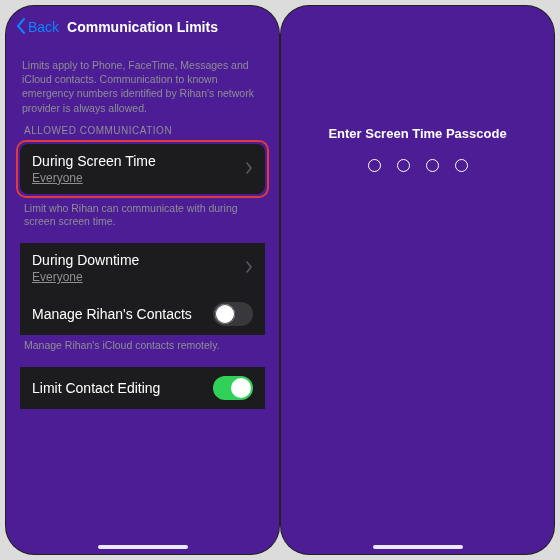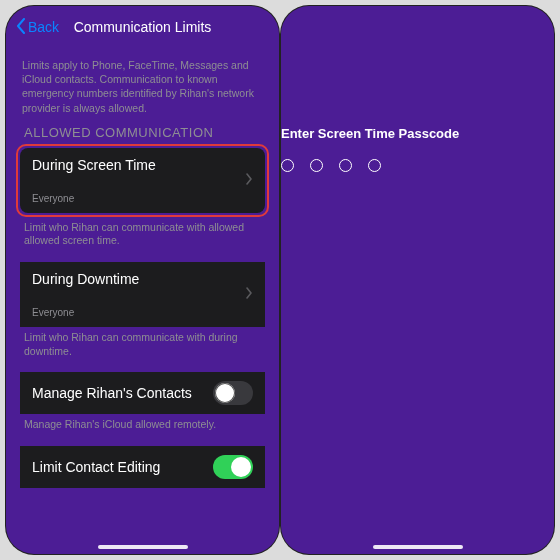--- a/index.html
+++ b/index.html
@@ -40,56 +40,56 @@
   .nav-right {
     margin-left: auto;
     color: #0a84ff;
     font-size: 14px;
   }
   .nav-title {
     position: absolute;
     left: 0; right: 0;
     text-align: center;
     font-size: 14px;
-    font-weight: 400;
+    font-weight: 700;
     color: #fff;
     pointer-events: none;
   }
   .content {
     flex: 1;
     padding: 0 14px;
     overflow: hidden;
   }
   .desc {
     color: #8e8e93;
     font-size: 10.5px;
     line-height: 1.35;
     margin: 10px 2px 6px 2px;
   }
   .group-header {
     color: #8e8e93;
-    font-size: 13px;
+    font-size: 10px;
     letter-spacing: 0.5px;
     margin: 10px 4px 4px 4px;
     text-transform: uppercase;
   }
   .row {
     background: #1c1c1e;
     border-radius: 0;
     padding: 9px 12px;
     display: flex;
     align-items: center;
     justify-content: space-between;
   }
   .row + .footer {
     margin-top: 4px;
   }
-  .row .labels { display: flex; flex-direction: column; gap: 20px; }
+  .row .labels { display: flex; flex-direction: column; gap: 2px; }
   .row .title { color: #fff; font-size: 14px; }
-  .row .sub { color: #8e8e93; font-size: 10px; }
+  .row .sub { color: #8e8e93; font-size: 12px; text-decoration: underline; }
   .chev {
     color: #5a5a5e;
     font-size: 14px;
   }
   .footer {
     color: #8e8e93;
     font-size: 10.5px;
     line-height: 1.3;
     margin: 4px 4px 14px 4px;
   }
@@ -116,21 +116,21 @@
   .switch.off { background: #39393d; }
   .switch.off::after { left: 2px; background:#fff; box-shadow:0 0 0 1px #555 inset; }
   .switch.on { background: #30d158; }
   .switch.on::after { right: 2px; }
 
   
   .passcode-wrap {
     flex: 1;
     display: flex;
     flex-direction: column;
-    align-items: flex-start;
+    align-items: center;
     padding-top: 120px;
   }
   .pass-title {
     color: #fff;
     font-size: 13px;
     font-weight: 600;
     margin-bottom: 18px;
   }
   .dots {
     display: flex;
@@ -179,40 +179,39 @@
           <div class="title">During Screen Time</div>
           <div class="sub">Everyone</div>
         </div>
         <div class="chev">
           <svg width="8" height="12" viewBox="0 0 8 12">
               <path d="M2 1 L6 6 L2 11" stroke="#5a5a5e" stroke-width="1.6" fill="none" stroke-linecap="round" stroke-linejoin="round"></path>
             </svg>
         </div>
       </div>
     </div>
-    <div class="footer">Limit who Rihan can communicate with allowed allowed screen time.</div>
+    <div class="footer">Limit who Rihan can communicate with during screen screen time.</div>
 
     <div class="row">
       <div class="labels">
         <div class="title">During Downtime</div>
         <div class="sub">Everyone</div>
       </div>
       <div class="chev">
         <svg width="8" height="12" viewBox="0 0 8 12">
             <path d="M2 1 L6 6 L2 11" stroke="#5a5a5e" stroke-width="1.6" fill="none" stroke-linecap="round" stroke-linejoin="round"></path>
           </svg>
       </div>
     </div>
-    <div class="footer">Limit who Rihan can communicate with during downtime.</div>
 
     <div class="row">
       <div class="title">Manage Rihan's Contacts</div>
       <div class="switch off"></div>
     </div>
-    <div class="footer">Manage Rihan's iCloud allowed remotely.</div>
+    <div class="footer">Manage Rihan's iCloud contacts remotely.</div>
 
     <div class="row">
       <div class="title">Limit Contact Editing</div>
       <div class="switch on"></div>
     </div>
   </div>
   <div class="home-ind"></div>
 </div>
 
 <div class="phone">

